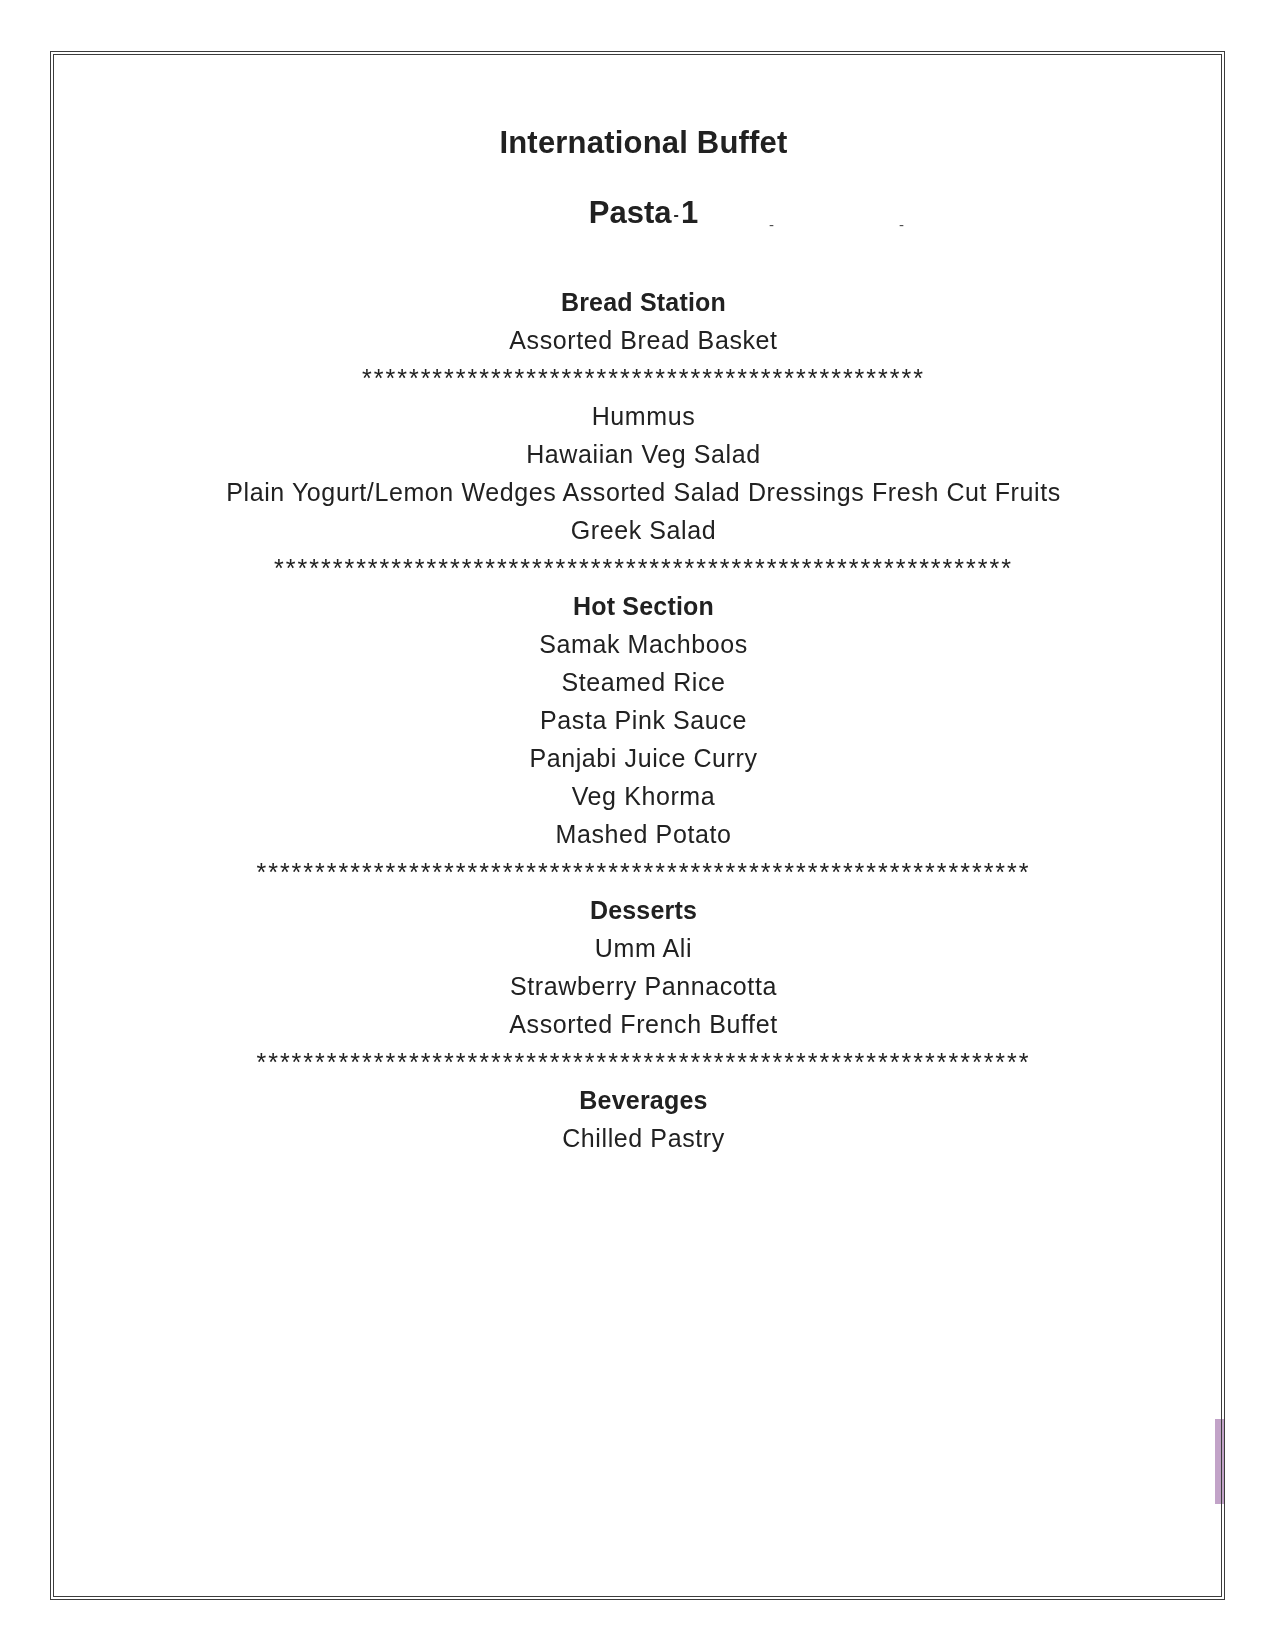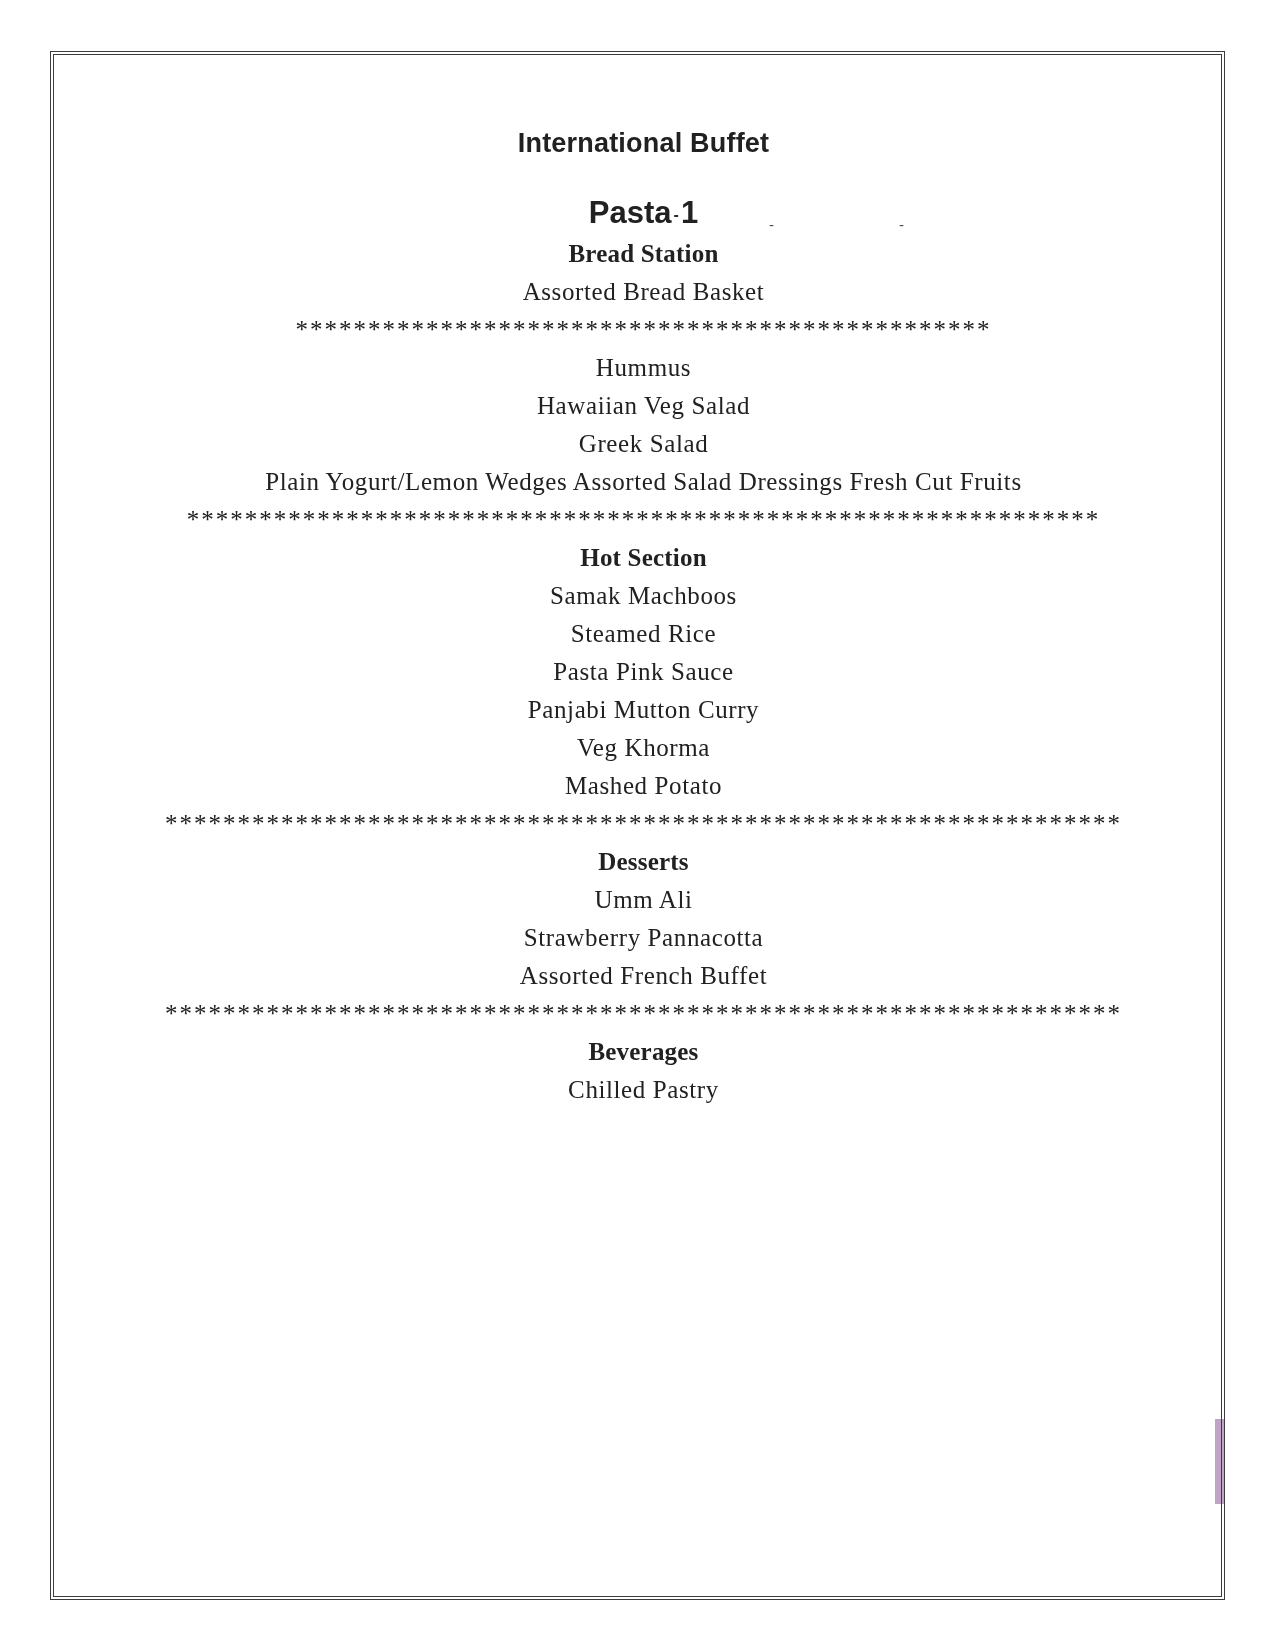--- a/index.html
+++ b/index.html
@@ -38,21 +38,21 @@
     left: 50px;
     top: 51px;
     width: 1175px;
     box-sizing: border-box;
     padding-left: 12px;
     text-align: center;
     z-index: 3;
   }
   .doc-title {
     margin-top: 72px;
-    font-size: 27px;
+    font-size: 31px;
     line-height: 40px;
     font-weight: bold;
     letter-spacing: 0.2px;
   }
   .doc-subtitle {
     position: relative;
     margin-top: 30px;
     font-size: 31px;
     line-height: 40px;
     font-weight: bold;
@@ -67,21 +67,21 @@
   .stray-mark {
     position: absolute;
     top: 12px;
     font-size: 15px;
     font-weight: normal;
     color: #4f4f4f;
   }
   .stray-mark.m1 { left: 707px; }
   .stray-mark.m2 { left: 837px; }
   .menu {
-    font-family: Liberation Serif, serif;
+    margin-top: 48px;
   }
   .line {
     font-size: 25px;
     line-height: 38px;
     letter-spacing: 0.6px;
     white-space: nowrap;
   }
   .line.header { font-weight: bold; letter-spacing: 0.2px; }
   .line.divider {
     letter-spacing: 2px;
@@ -107,29 +107,29 @@
     </div>
 
     <div class="menu">
 
       <div class="line header">Bread Station</div>
       <div class="line">Assorted Bread Basket</div>
       <div class="line divider">************************************************</div>
 
       <div class="line">Hummus</div>
       <div class="line">Hawaiian Veg Salad</div>
+      <div class="line">Plain Yogurt/Lemon Wedges Assorted Salad Dressings Fresh Cut Fruits</div>
       <div class="line">Greek Salad</div>
-      <div class="line">Plain Yogurt/Lemon Wedges Assorted Salad Dressings Fresh Cut Fruits</div>
       <div class="line divider">***************************************************************</div>
 
       <div class="line header">Hot Section</div>
       <div class="line">Samak Machboos</div>
       <div class="line">Steamed Rice</div>
       <div class="line">Pasta Pink Sauce</div>
-      <div class="line">Panjabi Mutton Curry</div>
+      <div class="line">Panjabi Juice Curry</div>
       <div class="line">Veg Khorma</div>
       <div class="line">Mashed Potato</div>
       <div class="line divider">******************************************************************</div>
 
       <div class="line header">Desserts</div>
       <div class="line">Umm Ali</div>
       <div class="line">Strawberry Pannacotta</div>
       <div class="line">Assorted French Buffet</div>
       <div class="line divider">******************************************************************</div>
 

